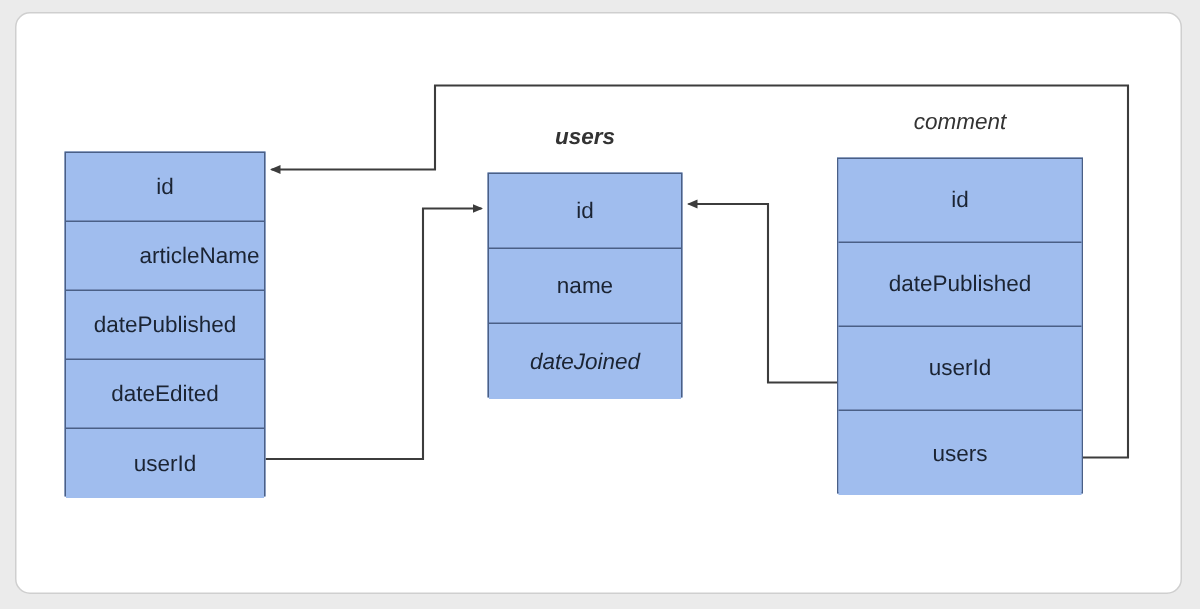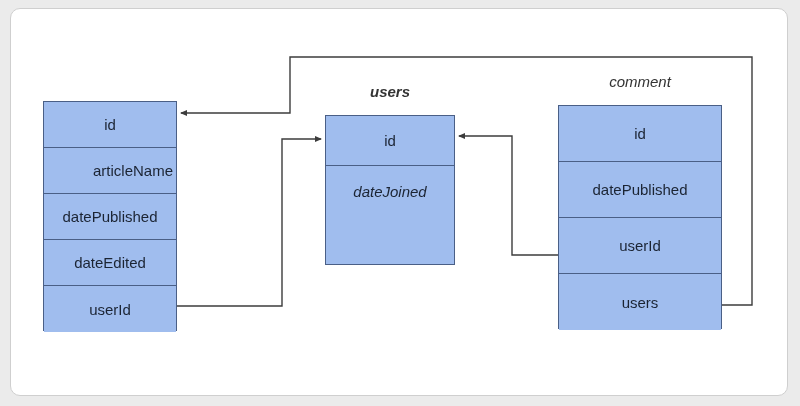--- a/index.html
+++ b/index.html
@@ -100,20 +100,21 @@
           <div class="attr-row" style="height: 46px; padding-left: 46px;">articleName</div>
           <div class="attr-row" style="height: 46px;">datePublished</div>
           <div class="attr-row" style="height: 46px; text-align: center;">dateEdited</div>
           <div class="attr-row" style="height: 46px;">userId</div>
         </div>
       </div>
       <div class="entity" style="left: 325px; top: 75px; width: 130px; height: 190px;">
         <div class="entity-title" style="top: 8px; font-weight: bold;">users</div>
         <div class="entity-table" style="top: 40px; height: 150px;">
           <div class="attr-row" style="height: 50px;">id</div>
+          <div class="attr-row" style="height: 50px;">name</div>
           <div class="attr-row" style="height: 50px; font-style: italic;">dateJoined</div>
         </div>
       </div>
       <div class="entity" style="left: 558px; top: 65px; width: 164px; height: 264px;">
         <div class="entity-title" style="top: 8px;">comment</div>
         <div class="entity-table" style="top: 40px; height: 224px;">
           <div class="attr-row" style="height: 56px;">id</div>
           <div class="attr-row" style="height: 56px;">datePublished</div>
           <div class="attr-row" style="height: 56px;">userId</div>
           <div class="attr-row" style="height: 56px;">users</div>

